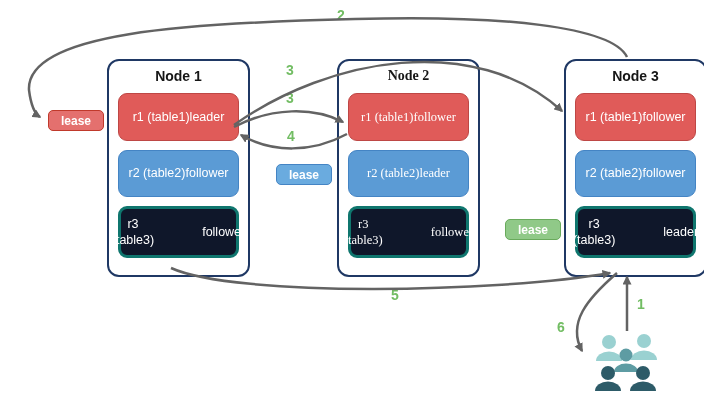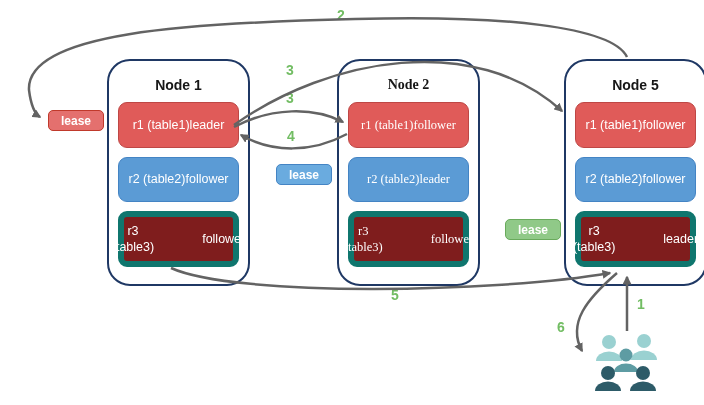--- a/index.html
+++ b/index.html
@@ -9,22 +9,22 @@
     background:#ffffff;
     font-family:"Liberation Sans","DejaVu Sans",sans-serif;
     overflow:hidden;
   }
   
   .node-card{
     position:absolute;
     top:59px;width:121px;height:205px;
     background:#ffffff;
     border:2px solid #1f3864;
-    border-radius:23px;
-    padding:10px 9px 8px 9px;
+    border-radius:12px;
+    padding:1px 9px 8px 9px;
     display:flex;flex-direction:column;
     box-sizing:content-box;
     z-index:2;
   }
   #node-1{left:107px;}
   #node-2{left:337px;font-family:Liberation Serif, serif;}
   #node-3{left:564px;}
   .node-title{
     text-align:center;
     font-weight:bold;
@@ -38,21 +38,21 @@
     border-radius:9px;
     display:flex;flex-direction:row;
     align-items:center;justify-content:center;
     color:#ffffff;
     font-size:12.5px;
     line-height:1.3;
     text-align:center;
   }
   .replica.red{background:#e05b59;border:1px solid #be4745;}
   .replica.blue{background:#5b9bd5;border:1px solid #4484c4;}
-  .replica.green{background:#7f1d1d;border:6px solid #0f766e;gap:48px;}
+  .replica.green{background:#0f172a;border:3px solid #0f766e;gap:48px;}
   
   .lease{
     position:absolute;
     width:54px;height:19px;
     border-radius:5px;
     display:flex;align-items:center;justify-content:center;
     color:#ffffff;font-size:12px;
     z-index:5;
     font-weight:bold;
   }
@@ -109,21 +109,21 @@
       <span>r2 (table2)</span>
       <span>leader</span>
     </div>
     <div class="replica green">
       <span>r3 (table3)</span>
       <span>follower</span>
     </div>
   </div>
 
   <div class="node-card" id="node-3">
-    <div class="node-title">Node 5</div>
+    <div class="node-title">Node 3</div>
     <div class="replica red">
       <span>r1 (table1)</span>
       <span>follower</span>
     </div>
     <div class="replica blue">
       <span>r2 (table2)</span>
       <span>follower</span>
     </div>
     <div class="replica green">
       <span>r3 (table3)</span>

